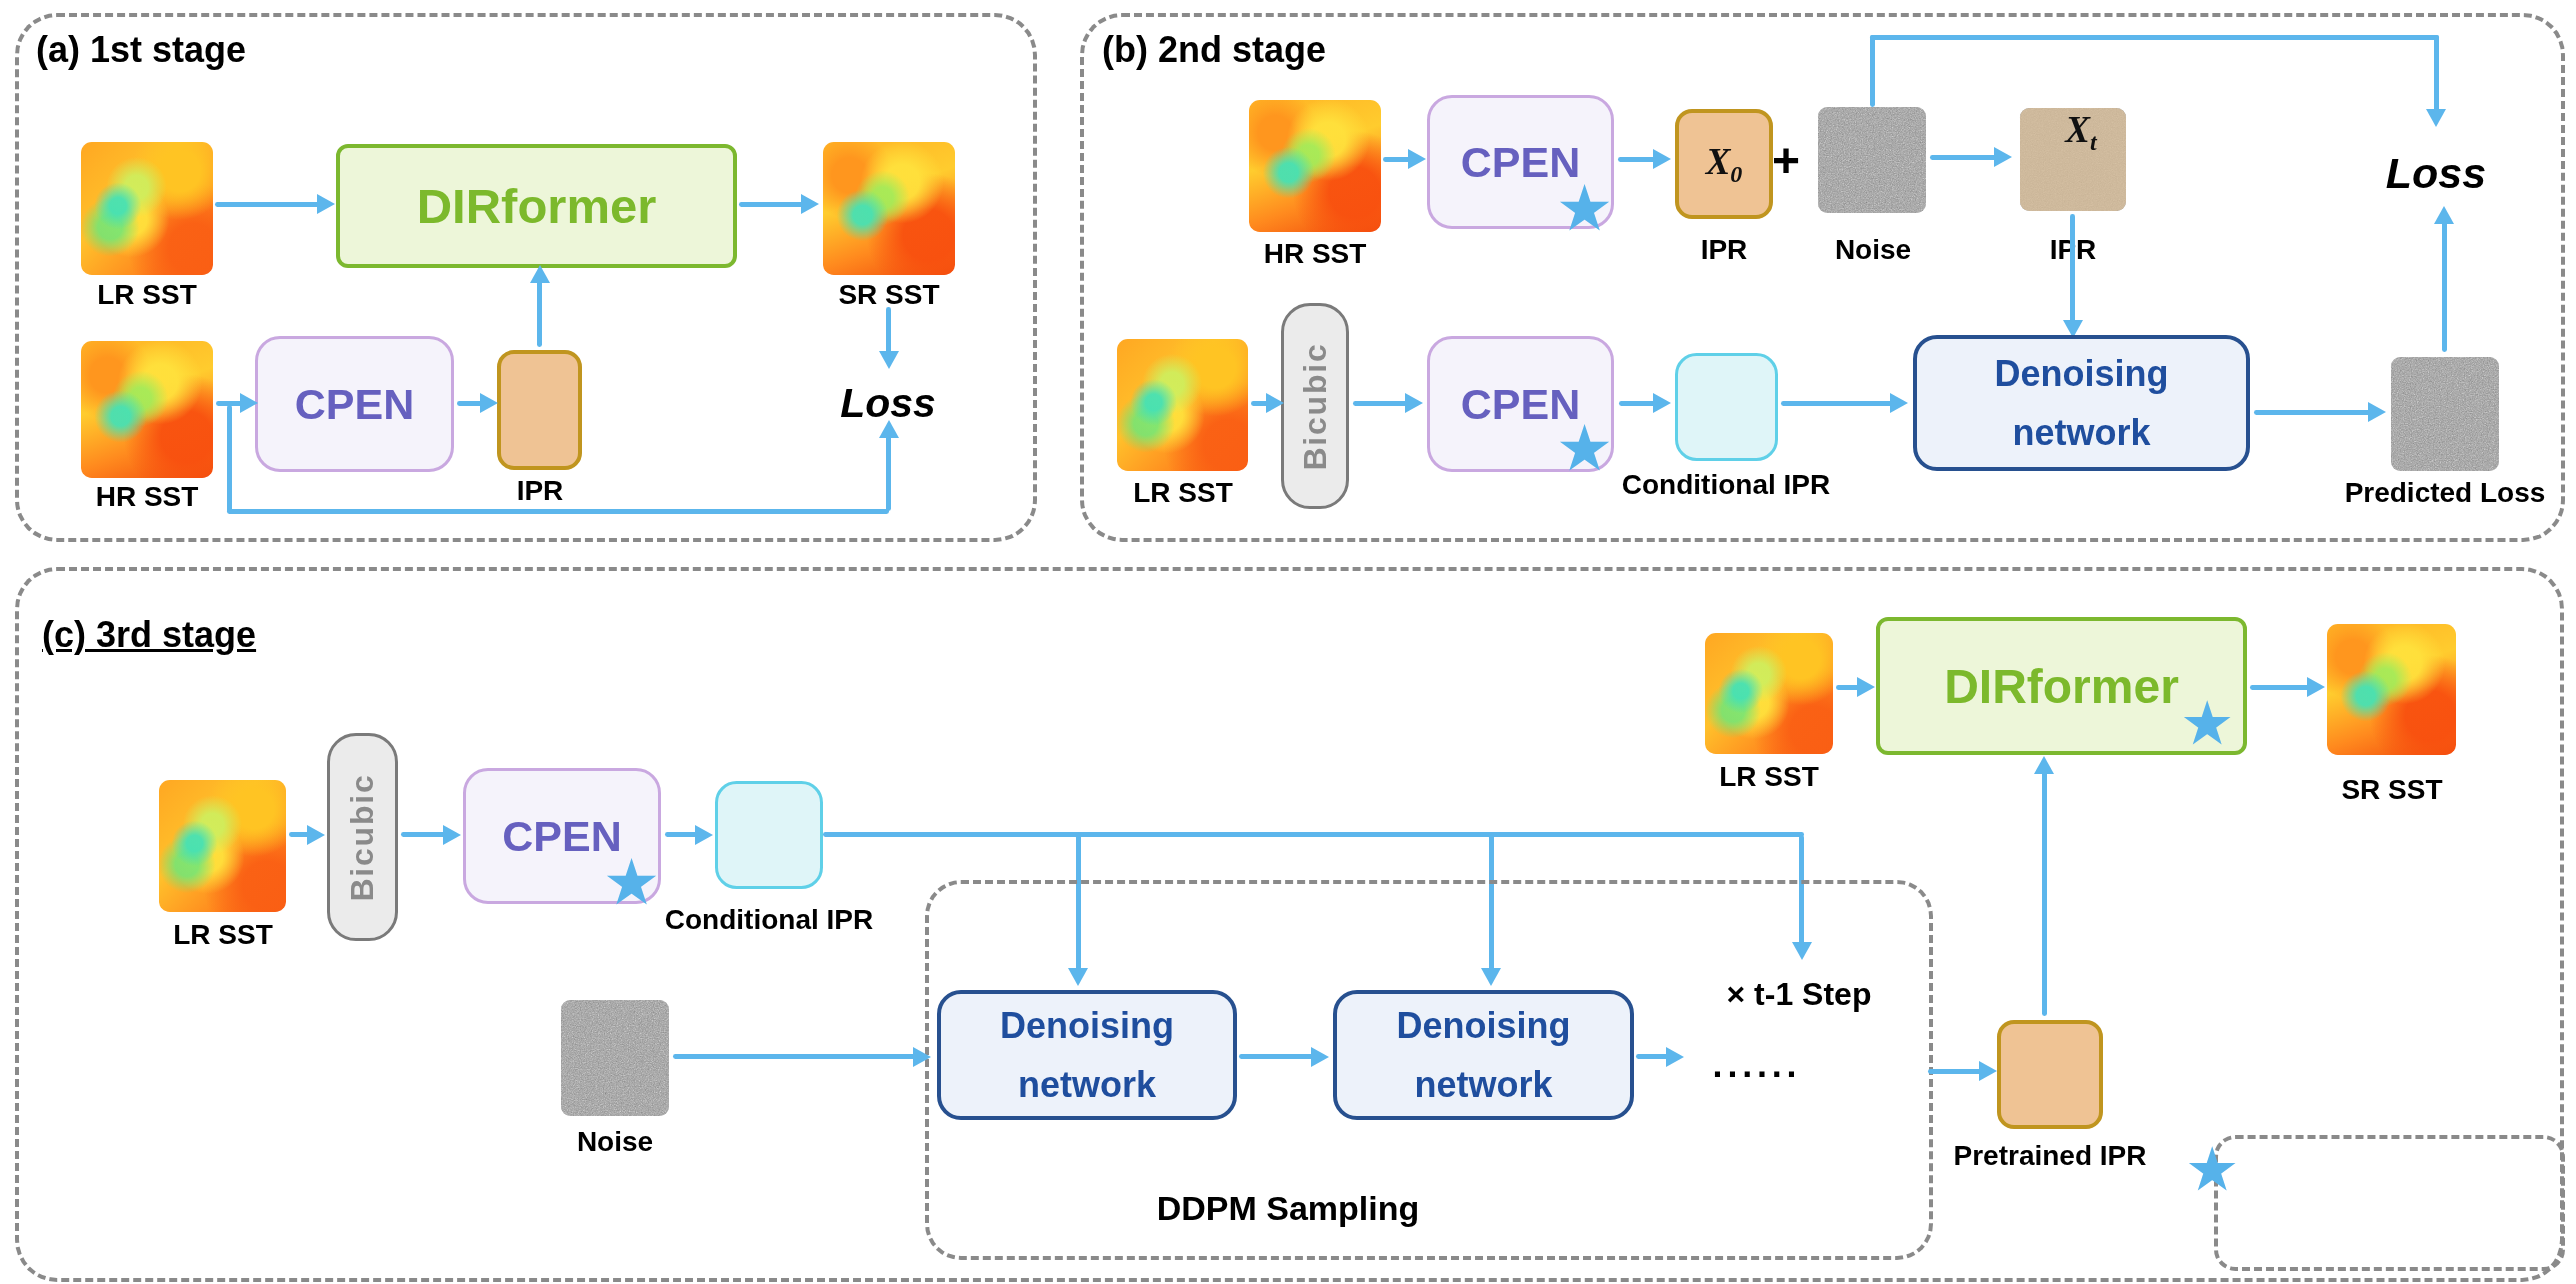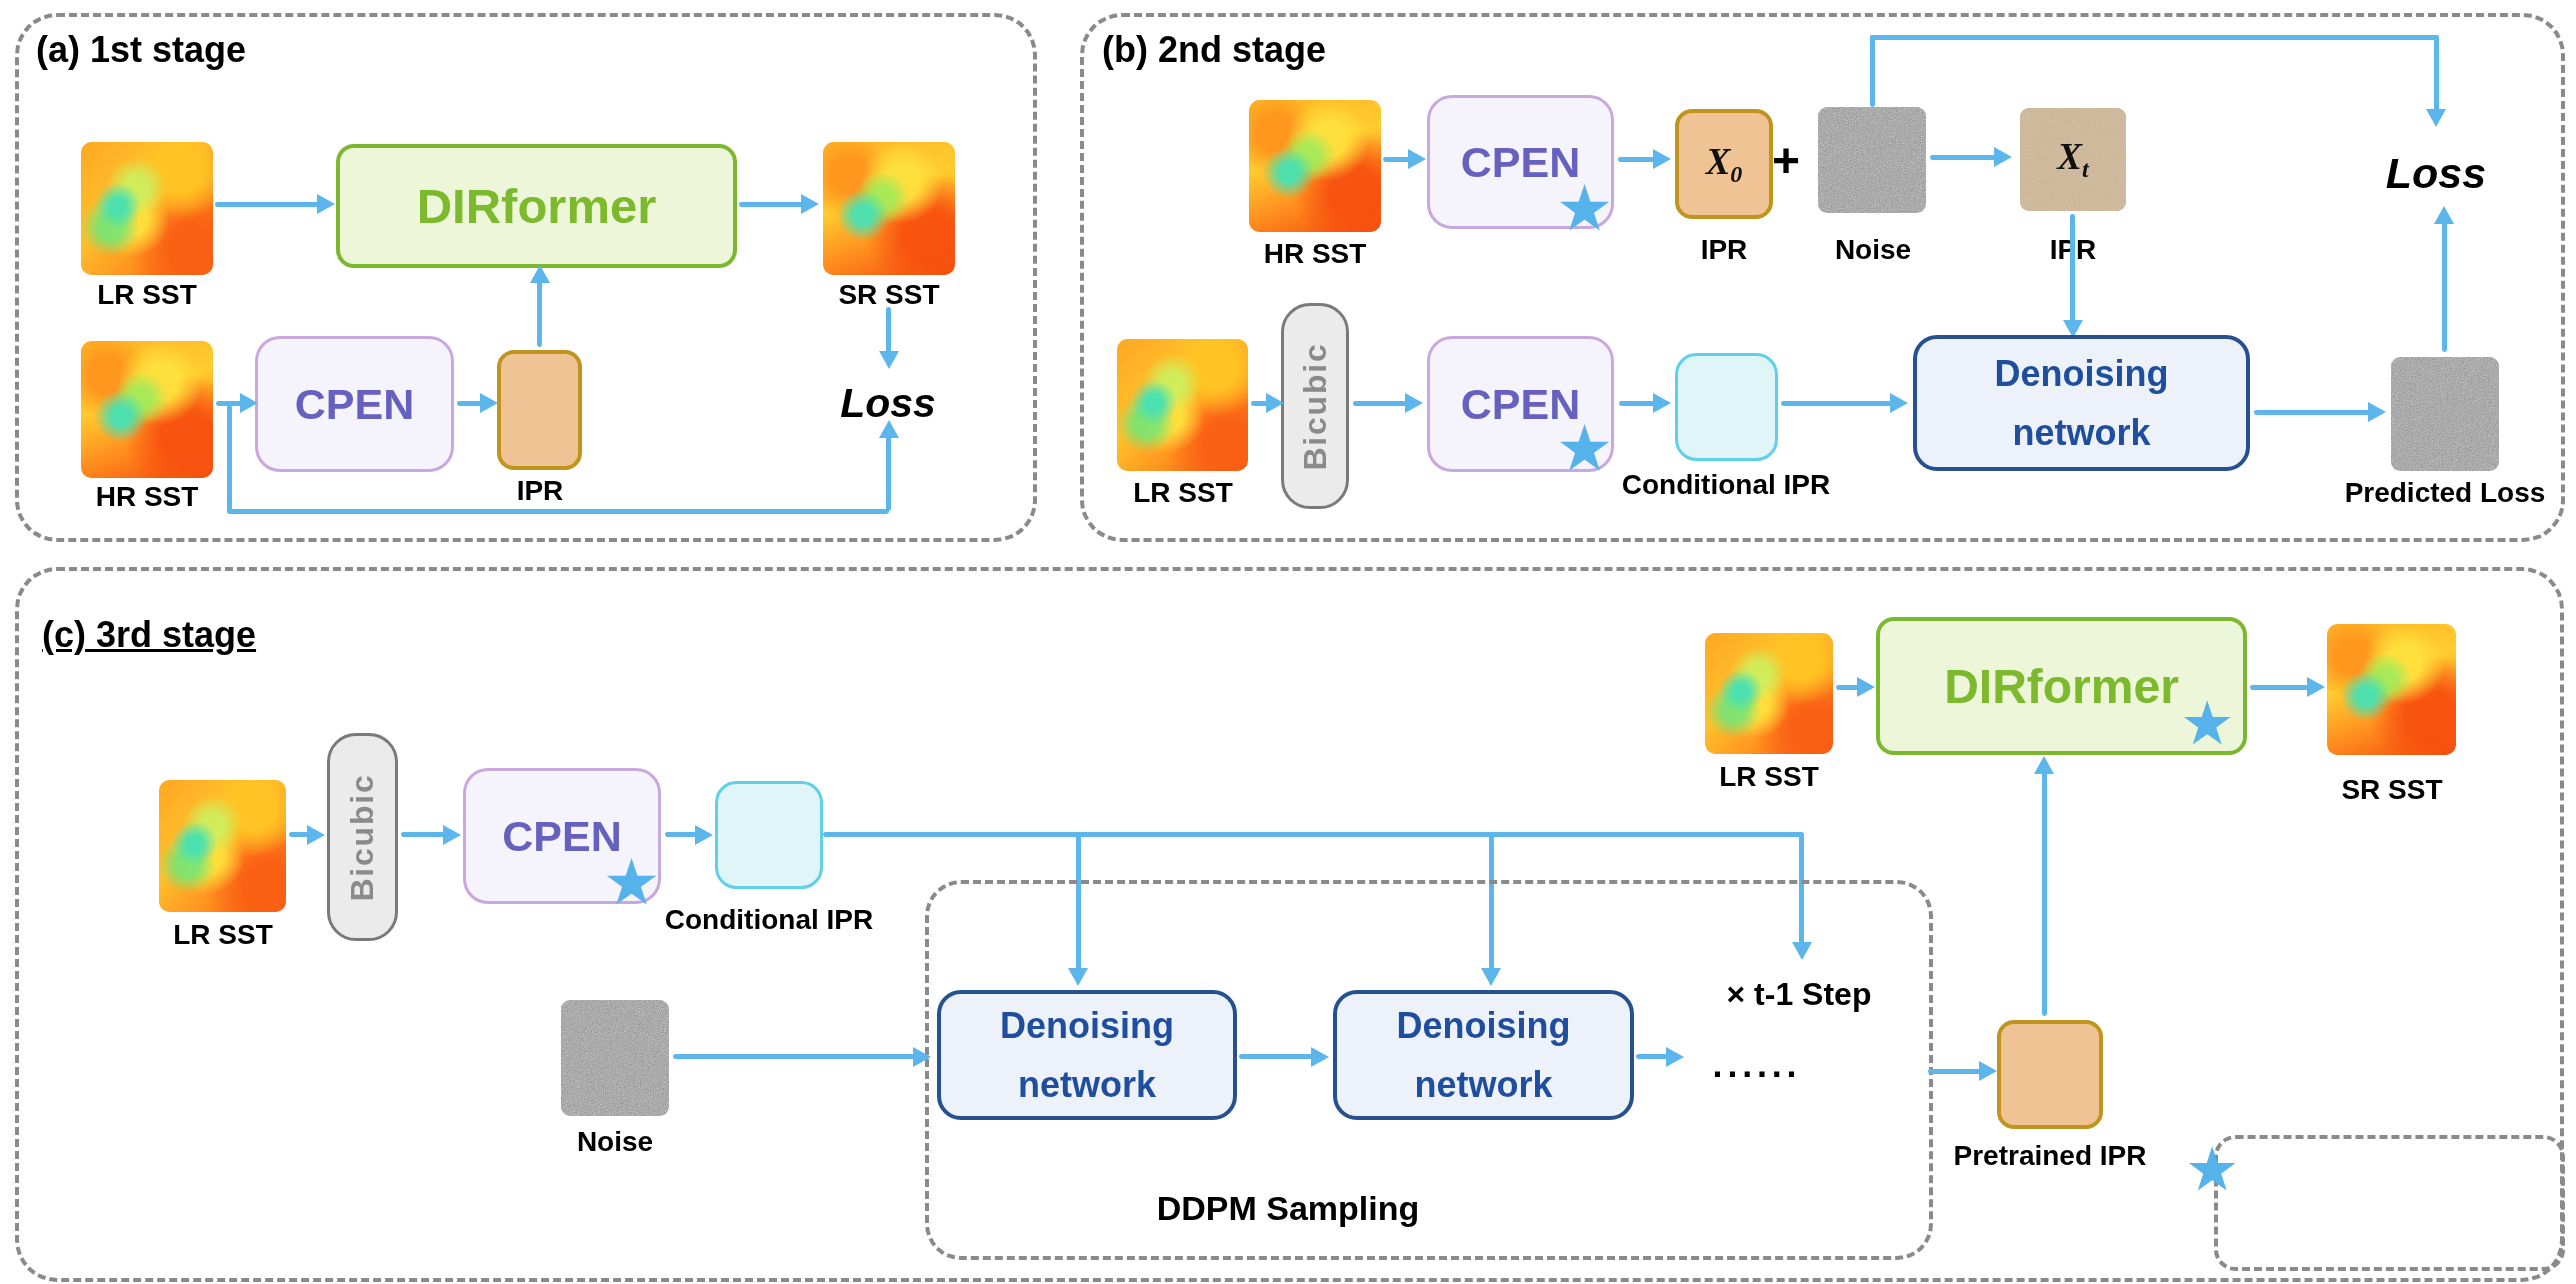--- a/index.html
+++ b/index.html
@@ -3,21 +3,21 @@
 <meta charset="utf-8">
 <style>
   html,body{margin:0;padding:0;background:#ffffff;}
   body{width:2576px;height:1285px;font-family:"Liberation Sans",sans-serif;}
   #stage{position:relative;width:2576px;height:1285px;background:#ffffff;overflow:hidden;}
   .abs{position:absolute;}
   .panel{position:absolute;border:4.8px dashed #8a8a8a;border-radius:42px;background:transparent;}
   .ptitle{position:absolute;font-size:36px;font-weight:bold;color:#000;}
   .lbl{position:absolute;font-size:28px;font-weight:bold;color:#000;text-align:center;}
   .box{position:absolute;display:flex;align-items:center;justify-content:center;font-weight:bold;box-sizing:border-box;}
-  .green{background:#EDF6D9;border:4.2px solid #7CB82F;border-radius:18px;color:#7CB92C;font-size:49px;}
+  .green{background:#EDF6D9;border:4.2px solid #7CB82F;border-radius:12px;color:#7CB92C;font-size:49px;}
   .purple{background:#F5F3FB;border:3.6px solid #C9A8E0;border-radius:25px;color:#6660BF;font-size:43px;}
   .gold{background:#EFC394;border:4.2px solid #C0951F;border-radius:17px;align-items:center;}
   .cyan{background:#DFF5F8;border:3.6px solid #5FD0E8;border-radius:21.6px;}
   .navy{background:#EDF2FA;border:4.8px solid #27508F;border-radius:24px;color:#1F4E9E;
         font-size:36px;line-height:1.65;text-align:center;flex-direction:column;}
   .grayv{background:#EBEBEB;border:3.6px solid #7A7A7A;border-radius:29px;color:#8A8A8A;font-size:32px;}
   .vtext{transform:rotate(-90deg);white-space:nowrap;letter-spacing:1.8px;}
   .sst{position:absolute;border-radius:10.8px;
        background:
         radial-gradient(circle at 28% 48%, rgba(70,225,180,0.95) 0 7%, rgba(70,225,180,0) 20%),
@@ -140,21 +140,21 @@
   <div class="lbl" style="left:1783px;top:234px;width:180px;">Noise</div>
 
   <div class="hl" style="left:1930px;top:155px;width:67px;"></div>
   <div class="ah r" style="left:1994px;top:147px;"></div>
 
   <div class="noisebox" style="left:2020px;top:108px;width:106px;height:103px;">
     <svg viewBox="0 0 176 172" width="106" height="103">
         <rect width="100%" height="100%" filter="url(#grainF)"></rect>
       </svg>
     <div class="tint" style="background:rgba(216,190,152,0.78);"></div>
-    <div class="abs" style="left:0;top:0;width:100%;height:100%;display:flex;align-items:center;justify-content:center;">
+    <div class="abs" style="left:8px;top:0;width:100%;height:100%;display:flex;justify-content:center;">
       <span class="mathx"><span>X</span><sub>t</sub></span>
     </div>
   </div>
   <div class="lbl" style="left:1983px;top:234px;width:180px;">IPR</div>
 
   <div class="vl" style="left:1870px;top:35px;height:72px;"></div>
   <div class="hl" style="left:1870px;top:35px;width:569px;"></div>
   <div class="vl" style="left:2434px;top:35px;height:78px;"></div>
   <div class="ah d" style="left:2426px;top:109px;"></div>
   <div class="loss" style="left:2346px;top:149px;width:180px;font-size:43px;">Loss</div>

